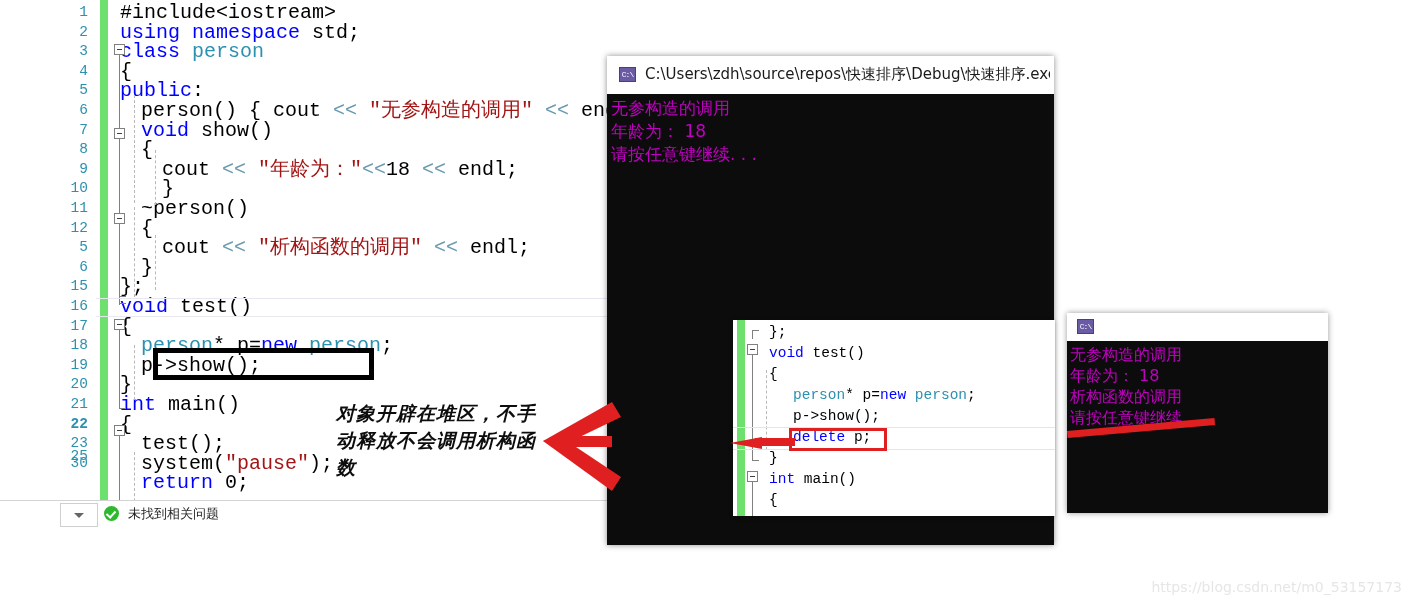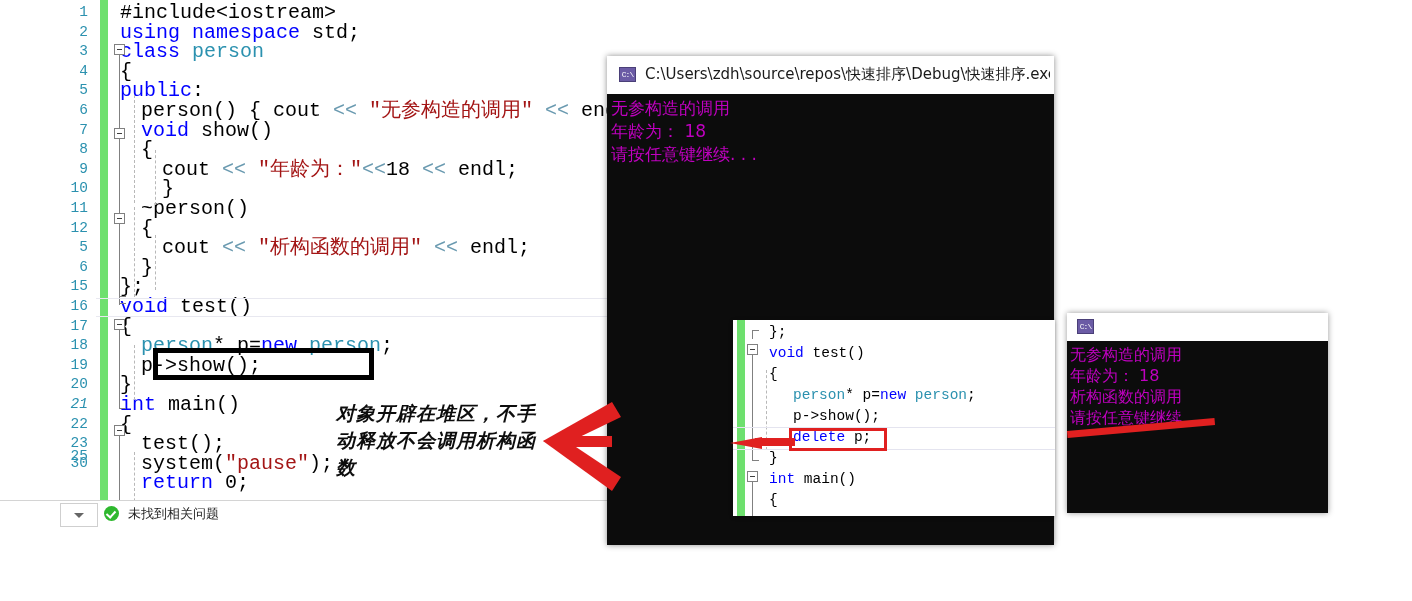--- a/index.html
+++ b/index.html
@@ -191,22 +191,22 @@
         <div class="ln" style="top: 199px;">11</div>
         <div class="ln" style="top: 218.6px;">12</div>
         <div class="ln" style="top: 238.2px;">5</div>
         <div class="ln" style="top: 257.8px;">6</div>
         <div class="ln" style="top: 277.4px;">15</div>
         <div class="ln" style="top: 297px;">16</div>
         <div class="ln" style="top: 316.6px;">17</div>
         <div class="ln" style="top: 336.2px;">18</div>
         <div class="ln" style="top: 355.8px;">19</div>
         <div class="ln" style="top: 375.4px;">20</div>
-        <div class="ln" style="top: 395px; font-style: italic;">21</div>
-        <div class="ln" style="top: 414.6px;">22</div>
+        <div class="ln" style="top: 395px;">21</div>
+        <div class="ln" style="top: 414.6px; font-weight: bold;">22</div>
         <div class="ln" style="top: 434.2px;">23</div>
         <div class="ln" style="top: 453.8px;">30</div>
         <div class="ln" style="top: 447px;">25</div>
       </div>
     <div class="changebar"></div>
     <div class="codearea" id="codearea"><div class="cl" style="top: 3px; left: 8px;"><span class="pl">#include</span><span class="pl">&lt;iostream&gt;</span></div><div class="cl" style="top: 22.6px; left: 8px;"><span class="k">using</span><span class="pl"> </span><span class="k">namespace</span><span class="pl"> std;</span></div><div class="cl" style="top: 42.2px; left: 8px;"><span class="k">class</span><span class="pl"> </span><span class="t">person</span></div><div class="cl" style="top: 61.8px; left: 8px;"><span class="pl">{</span></div><div class="cl" style="top: 81.4px; left: 8px;"><span class="k">public</span><span class="pl">:</span></div><div class="cl" style="top: 101px; left: 29px;"><span class="pl">person() { cout </span><span class="op">&lt;&lt;</span><span class="pl"> </span><span class="s">"无参构造的调用"</span><span class="pl"> </span><span class="op">&lt;&lt;</span><span class="pl"> endl; }</span></div><div class="cl" style="top: 120.6px; left: 29px;"><span class="k">void</span><span class="pl"> show()</span></div><div class="cl" style="top: 140.2px; left: 29px;"><span class="pl">{</span></div><div class="cl" style="top: 159.8px; left: 50px;"><span class="pl">cout </span><span class="op">&lt;&lt;</span><span class="pl"> </span><span class="s">"年龄为："</span><span class="op">&lt;&lt;</span><span class="pl">18 </span><span class="op">&lt;&lt;</span><span class="pl"> endl;</span></div><div class="cl" style="top: 179.4px; left: 50px;"><span class="pl">}</span></div><div class="cl" style="top: 199px; left: 29px;"><span class="pl">~person()</span></div><div class="cl" style="top: 218.6px; left: 29px;"><span class="pl">{</span></div><div class="cl" style="top: 238.2px; left: 50px;"><span class="pl">cout </span><span class="op">&lt;&lt;</span><span class="pl"> </span><span class="s">"析构函数的调用"</span><span class="pl"> </span><span class="op">&lt;&lt;</span><span class="pl"> endl;</span></div><div class="cl" style="top: 257.8px; left: 29px;"><span class="pl">}</span></div><div class="cl" style="top: 277.4px; left: 8px;"><span class="pl">};</span></div><div class="cl" style="top: 297px; left: 8px;"><span class="k">void</span><span class="pl"> test()</span></div><div class="cl" style="top: 316.6px; left: 8px;"><span class="pl">{</span></div><div class="cl" style="top: 336.2px; left: 29px;"><span class="t">person</span><span class="pl">* p=</span><span class="k">new</span><span class="pl"> </span><span class="t">person</span><span class="pl">;</span></div><div class="cl" style="top: 355.8px; left: 29px;"><span class="pl">p-&gt;show();</span></div><div class="cl" style="top: 375.4px; left: 8px;"><span class="pl">}</span></div><div class="cl" style="top: 395px; left: 8px;"><span class="k">int</span><span class="pl"> main()</span></div><div class="cl" style="top: 414.6px; left: 8px;"><span class="pl">{</span></div><div class="cl" style="top: 434.2px; left: 29px;"><span class="pl">test();</span></div><div class="cl" style="top: 453.8px; left: 29px;"><span class="pl">system(</span><span class="s">"pause"</span><span class="pl">);</span></div><div class="cl" style="top: 473.4px; left: 29px;"><span class="k">return</span><span class="pl"> 0;</span></div></div>
 
     <div class="fold" style="left:114px;top:44px;"></div>
     <div class="vline" style="left:119px;top:55px;height:245px;"></div>
     <div class="vbrkt" style="left:119px;top:295px;height:8px;"></div>
@@ -296,14 +296,15 @@
     <polygon points="543,441 612,491 621,477 561,437" fill="#e02020"></polygon>
 
     <rect x="556" y="436" width="56" height="11" fill="#e02020"></rect>
 
     <polygon points="730,443 762,437 762,449" fill="#e02020"></polygon>
     <rect x="755" y="438" width="40" height="8" fill="#e02020"></rect>
 
     <rect x="1067" y="431" width="148" height="7" fill="#e02020" transform="rotate(-5 1067 431)"></rect>
   </svg>
 
+  <div class="watermark">https://blog.csdn.net/m0_53157173</div>
 
 </div>
 
 </body></html>

